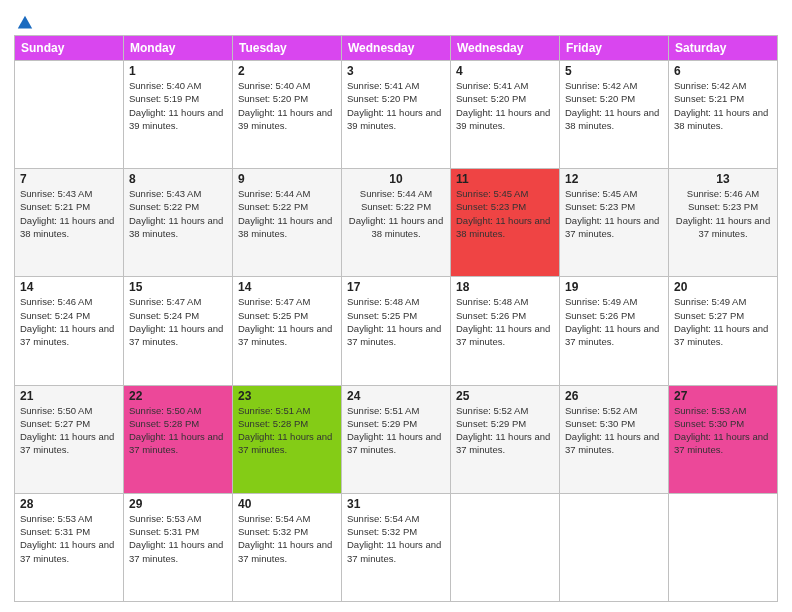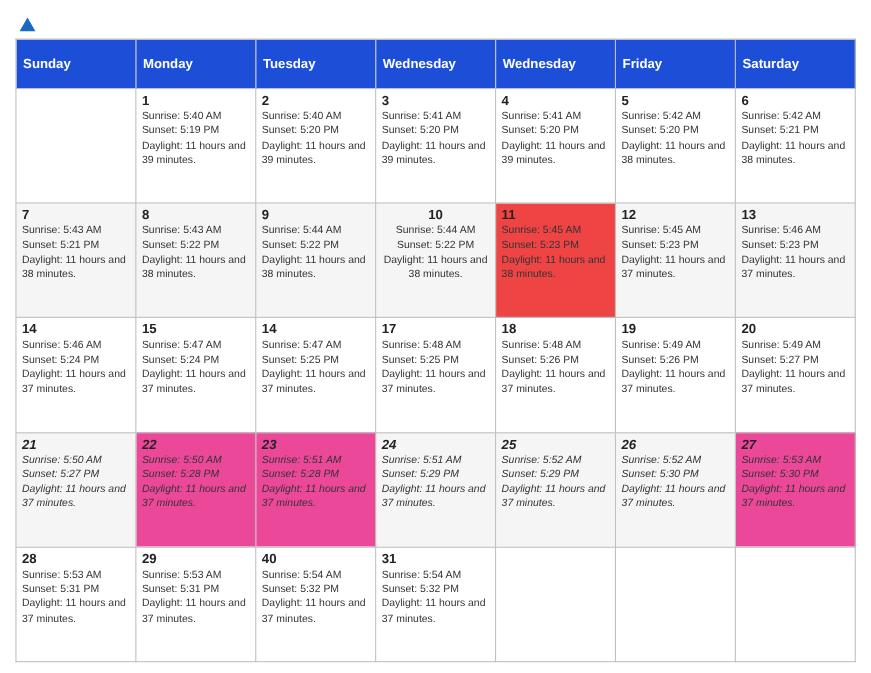--- a/index.html
+++ b/index.html
@@ -54,26 +54,26 @@
       font-size: 14px;
       color: #444;
       margin-top: 2px;
     }
     .calendar {
       width: 100%;
       border-collapse: collapse;
       flex: 1;
     }
     .calendar th {
-      background: #1d4ed8;
+      background: #d946ef;
       color: #fff;
       font-size: 12px;
       font-weight: bold;
       text-align: left;
-      padding: 15px 6px;
+      padding: 5px 6px;
       border: 1px solid #c0c0c0;
     }
     .calendar td {
       border: 1px solid #c0c0c0;
       vertical-align: top;
       padding: 3px 5px;
       width: calc(100% / 7);
       background: #fff;
     }
     .calendar tr:nth-child(even) td {
@@ -175,21 +175,21 @@
             <div class="day-info">Sunrise: 5:44 AM<br>Sunset: 5:22 PM<br>Daylight: 11 hours and 38 minutes.</div>
           </td>
           <td style="background: #ef4444;">
             <span class="day-num">11</span>
             <div class="day-info">Sunrise: 5:45 AM<br>Sunset: 5:23 PM<br>Daylight: 11 hours and 38 minutes.</div>
           </td>
           <td style="background: rgb(245, 245, 245);">
             <span class="day-num">12</span>
             <div class="day-info">Sunrise: 5:45 AM<br>Sunset: 5:23 PM<br>Daylight: 11 hours and 37 minutes.</div>
           </td>
-          <td style="background: rgb(245, 245, 245);">
+          <td style="background: rgb(245, 245, 245); text-align: center;">
             <span class="day-num">13</span>
             <div class="day-info">Sunrise: 5:46 AM<br>Sunset: 5:23 PM<br>Daylight: 11 hours and 37 minutes.</div>
           </td>
         </tr>
         <tr>
           <td>
             <span class="day-num">14</span>
             <div class="day-info">Sunrise: 5:46 AM<br>Sunset: 5:24 PM<br>Daylight: 11 hours and 37 minutes.</div>
           </td>
           <td>
@@ -210,30 +210,30 @@
           </td>
           <td>
             <span class="day-num">19</span>
             <div class="day-info">Sunrise: 5:49 AM<br>Sunset: 5:26 PM<br>Daylight: 11 hours and 37 minutes.</div>
           </td>
           <td>
             <span class="day-num">20</span>
             <div class="day-info">Sunrise: 5:49 AM<br>Sunset: 5:27 PM<br>Daylight: 11 hours and 37 minutes.</div>
           </td>
         </tr>
-        <tr style="background: rgb(245, 245, 245); font-style: italic;">
+        <tr style="background: rgb(245, 245, 245);">
           <td style="background: rgb(245, 245, 245);">
             <span class="day-num">21</span>
             <div class="day-info">Sunrise: 5:50 AM<br>Sunset: 5:27 PM<br>Daylight: 11 hours and 37 minutes.</div>
           </td>
           <td style="background: #ec4899;">
             <span class="day-num">22</span>
             <div class="day-info">Sunrise: 5:50 AM<br>Sunset: 5:28 PM<br>Daylight: 11 hours and 37 minutes.</div>
           </td>
-          <td style="background: #ec4899; margin-left: 16px;">
+          <td style="background: #84cc16; margin-left: 16px;">
             <span class="day-num">23</span>
             <div class="day-info">Sunrise: 5:51 AM<br>Sunset: 5:28 PM<br>Daylight: 11 hours and 37 minutes.</div>
           </td>
           <td style="background: rgb(245, 245, 245);">
             <span class="day-num">24</span>
             <div class="day-info">Sunrise: 5:51 AM<br>Sunset: 5:29 PM<br>Daylight: 11 hours and 37 minutes.</div>
           </td>
           <td style="background: rgb(245, 245, 245);">
             <span class="day-num">25</span>
             <div class="day-info">Sunrise: 5:52 AM<br>Sunset: 5:29 PM<br>Daylight: 11 hours and 37 minutes.</div>

